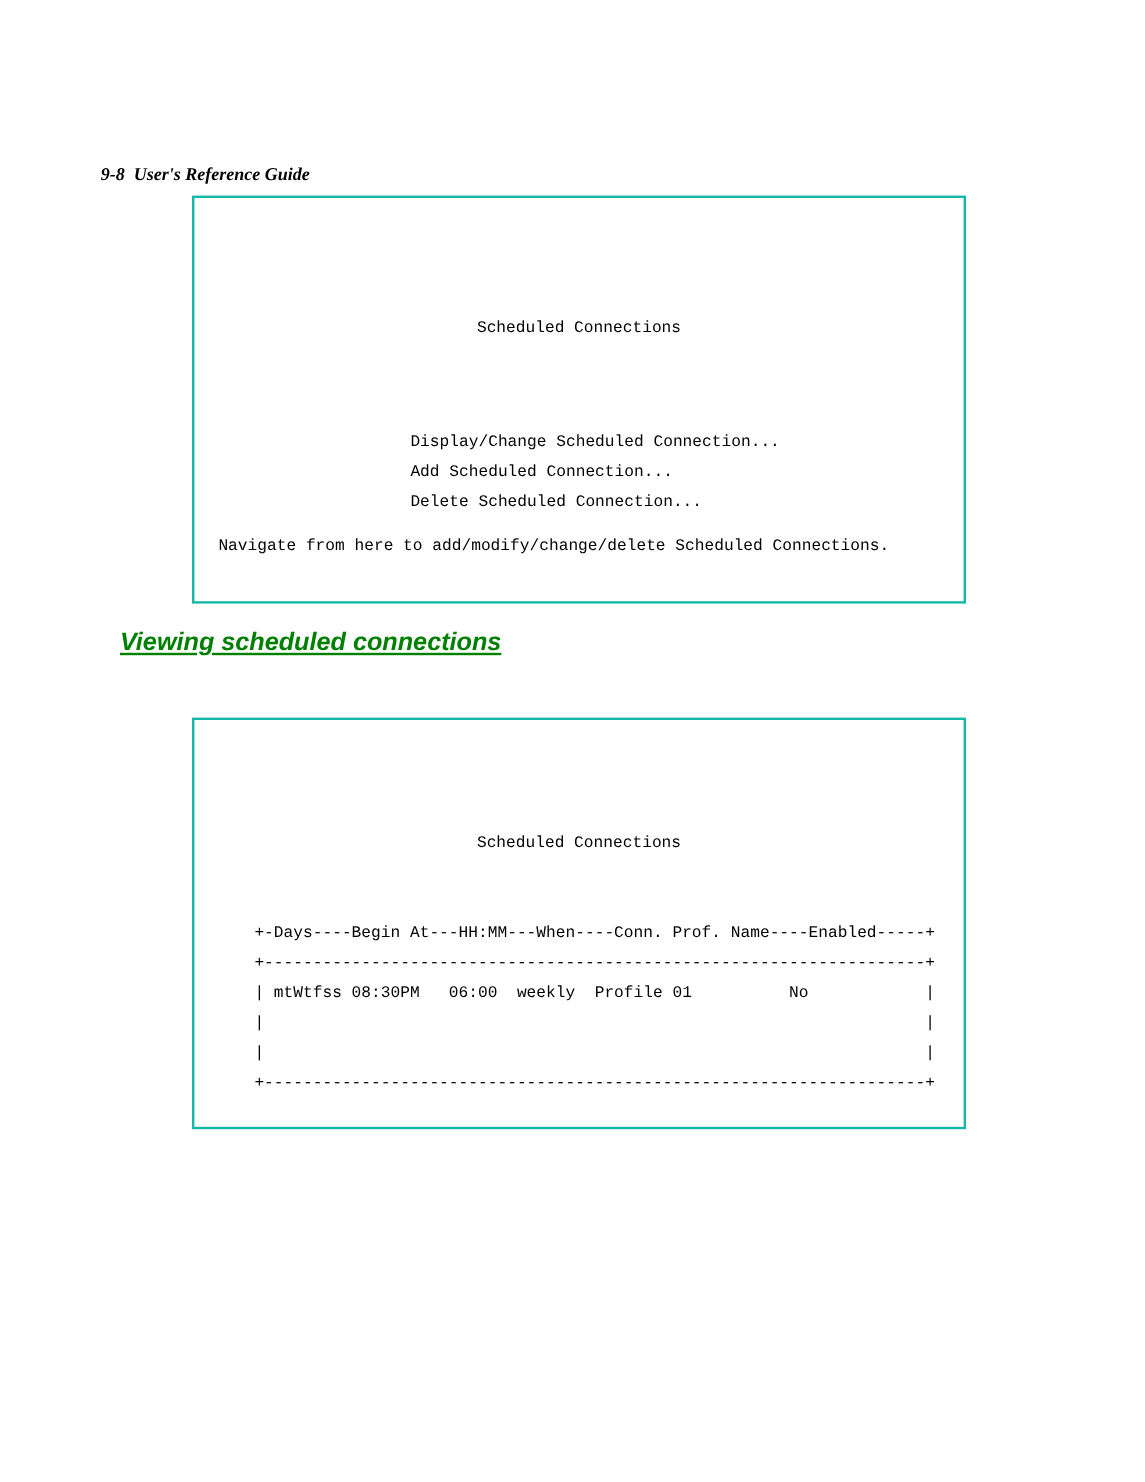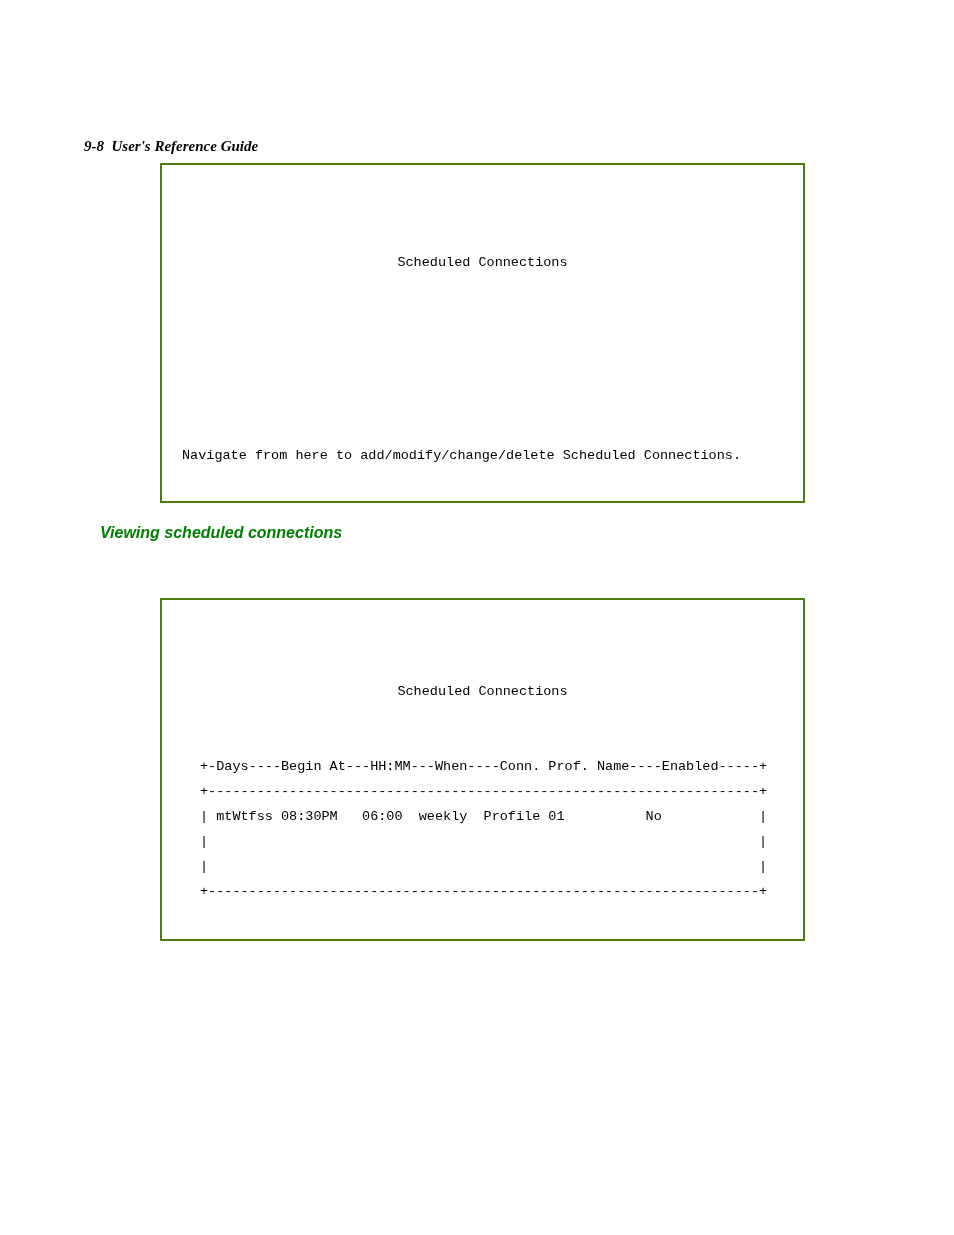--- a/index.html
+++ b/index.html
@@ -19,26 +19,26 @@
       position: absolute;
       top: 122px;
       left: 84px;
       font-weight: bold;
       font-style: italic;
       font-size: 15px;
       margin-top: 16px;
     }
     .terminal-box {
       position: absolute;
-      border: 2px solid #4d7c0f;
+      border: 2px solid #14b8a6;
       font-family: "Courier New", Courier, monospace;
       font-size: 13.5px;
       line-height: 1.85;
       white-space: pre;
-      padding: 4px;
+      padding: 16px;
     }
     .terminal-box-1 {
       top: 163px;
       left: 160px;
       width: 645px;
       height: 340px;
     }
     .terminal-box-2 {
       top: 598px;
       left: 160px;
@@ -59,41 +59,45 @@
       left: 20px;
       text-align: center;
     }
     .section-heading {
       position: absolute;
       top: 524px;
       left: 100px;
       color: #008000;
       font-weight: bold;
       font-style: italic;
-      font-size: 16px;
+      font-size: 21px;
       font-family: "Myriad Pro", "Segoe UI", Arial, sans-serif;
+      text-decoration: underline;
     }
     .term2-title {
       text-align: center;
       margin-top: 26px;
     }
     .term2-body {
       padding-left: 34px;
       margin-top: 0;
     }
   </style>
 </head>
 <body>
 
 <div class="page-header">
   <span>9-8</span>&nbsp;&nbsp;<span>User's Reference Guide</span>
 </div>
 
 <div class="terminal-box terminal-box-1">
   <div class="term-title">Scheduled Connections</div>
+  <div class="term-menu"><span>Display/Change Scheduled Connection...</span>
+<span>Add Scheduled Connection...</span>
+<span>Delete Scheduled Connection...</span></div>
   <div class="term-nav">Navigate from here to add/modify/change/delete Scheduled Connections.</div>
 </div>
 
 <div class="section-heading">Viewing scheduled connections</div>
 
 <div class="terminal-box terminal-box-2">
   <div class="term2-title">Scheduled Connections</div>
   <div class="term2-body"><span>+-Days----Begin At---HH:MM---When----Conn. Prof. Name----Enabled-----+</span>
 <span>+--------------------------------------------------------------------+</span>
 <span>| mtWtfss 08:30PM   06:00  weekly  Profile 01          No            |</span>

